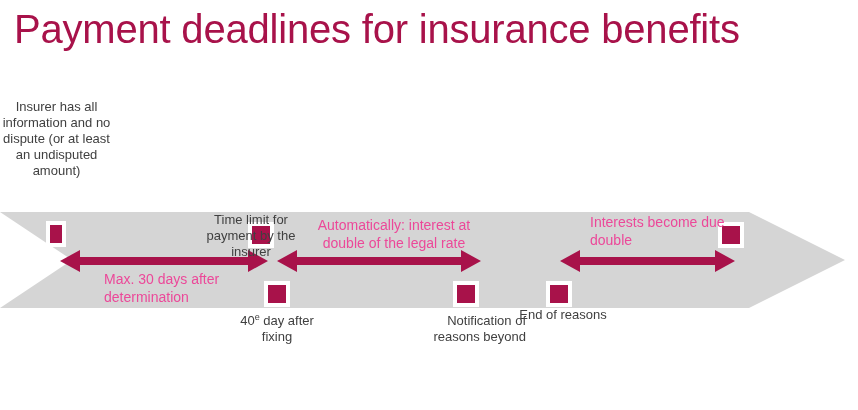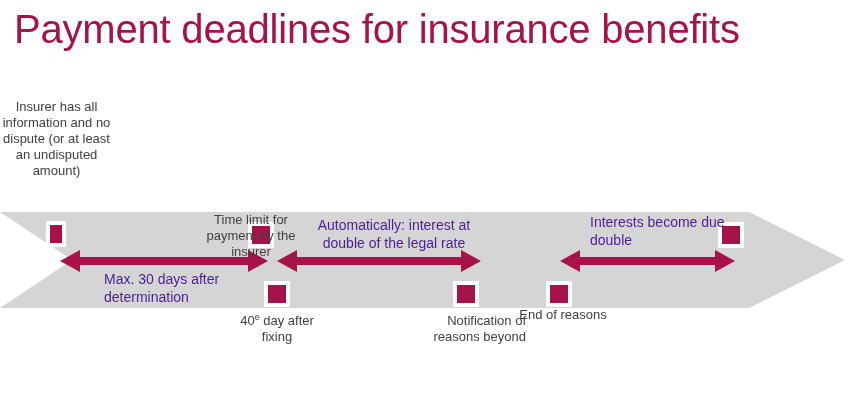--- a/index.html
+++ b/index.html
@@ -62,21 +62,21 @@
     position: absolute;
     text-align: center;
     font-size: 13px;
     line-height: 16px;
     color: #404040;
   }
   .lbl-red {
     position: absolute;
     font-size: 14px;
     line-height: 18px;
-    color: #4c1d95;
+    color: #ec4899;
     text-align: left;
   }
   .lbl-red.center { text-align: center; }
   sup.ord {
     font-size: 9px;
     vertical-align: super;
     line-height: 0;
   }
 </style>
 </head>

